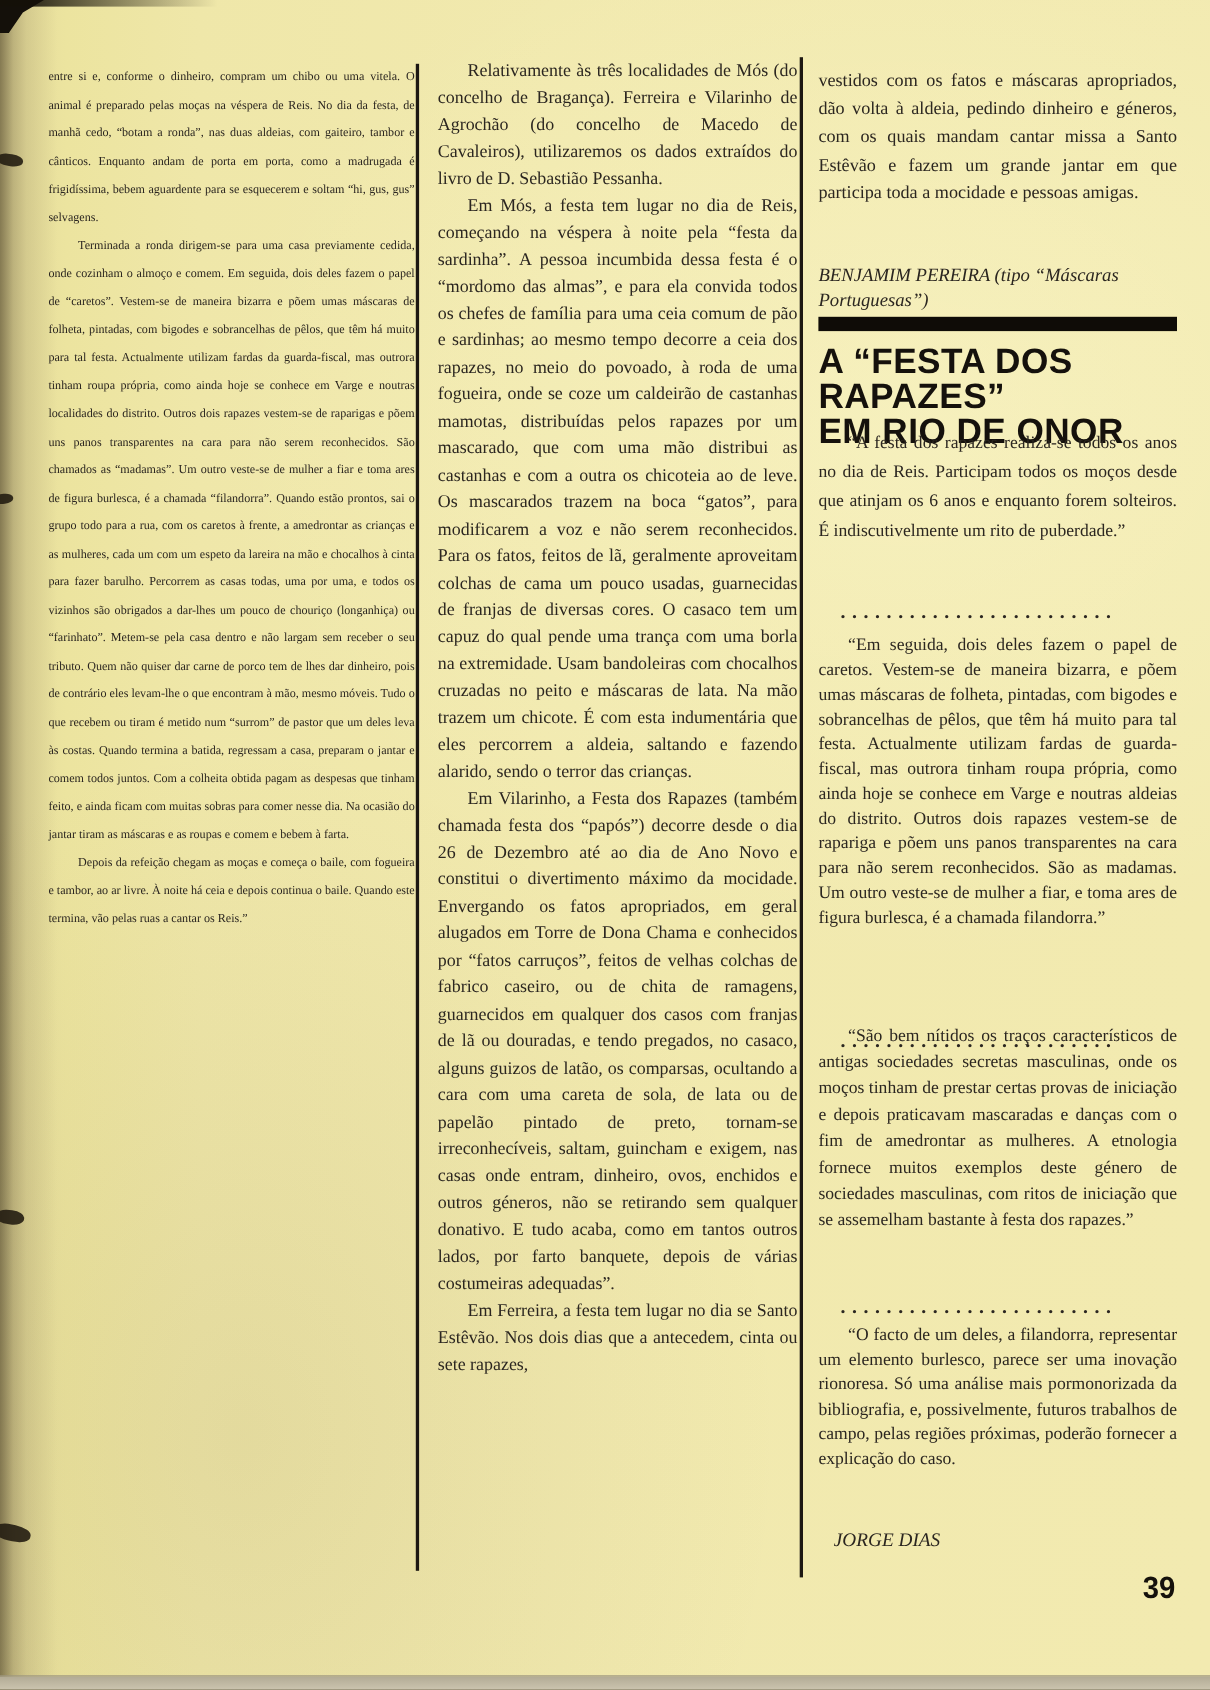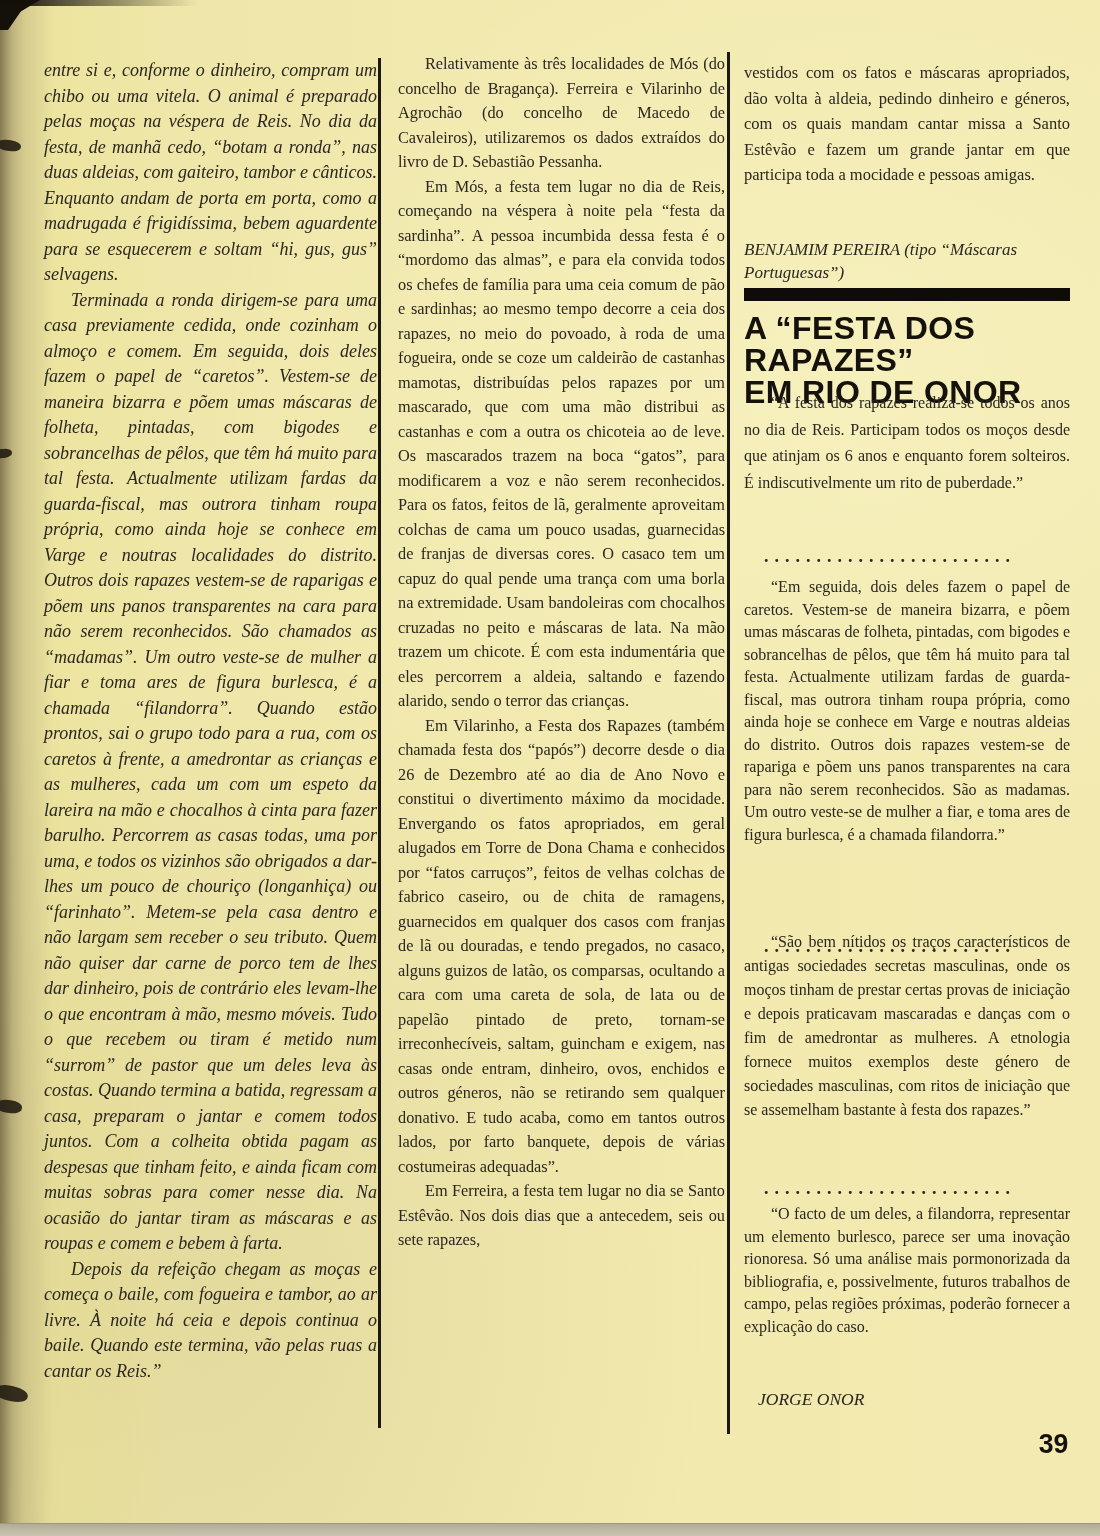--- a/index.html
+++ b/index.html
@@ -32,21 +32,21 @@
 
   
   .vrule{position:absolute;width:3px;background:#1d1812;}
   .rule1{left:378px;top:58px;height:1370px;}
   .rule2{left:727px;top:52px;height:1382px;}
 
   
   .col{position:absolute;text-align:justify;}
   .col p{margin:0;}
   .ind{text-indent:27px;}
-  .col1{left:44px;top:58px;width:333px;font-size:18px;line-height:25.5px;font-style:italic;}
+  .col1{left:44px;top:58px;width:333px;font-size:11px;line-height:25.5px;}
   .col2{left:398px;top:52px;width:327px;font-size:16.3px;line-height:24.5px;}
   .col3{left:744px;top:60px;width:326px;font-size:16px;}
   .col3 > *{position:absolute;left:0;width:100%;}
 
   .c3-p0{top:0;line-height:25.5px;font-size:16.5px;}
   .byline{top:178px;font-style:italic;font-size:17px;line-height:23px;text-align:left;}
   .black-bar{top:228px;height:13px;background:#0f0c07;}
   .heading{top:252px;font-family:"Liberation Sans","DejaVu Sans",sans-serif;
     font-weight:700;font-size:32px;line-height:32px;color:#15110c;letter-spacing:.4px;text-align:left;}
   .heading span{display:block;}
@@ -85,39 +85,39 @@
   <div class="col col1">
     <p>entre si e, conforme o dinheiro, compram um chibo ou uma vitela. O animal é preparado pelas moças na véspera de Reis. No dia da festa, de manhã cedo, “botam a ronda”, nas duas aldeias, com gaiteiro, tambor e cânticos. Enquanto andam de porta em porta, como a madrugada é frigidíssima, bebem aguardente para se esquecerem e soltam “hi, gus, gus” selvagens.</p>
     <p class="ind">Terminada a ronda dirigem-se para uma casa previamente cedida, onde cozinham o almoço e comem. Em seguida, dois deles fazem o papel de “caretos”. Vestem-se de maneira bizarra e põem umas máscaras de folheta, pintadas, com bigodes e sobrancelhas de pêlos, que têm há muito para tal festa. Actualmente utilizam fardas da guarda-fiscal, mas outrora tinham roupa própria, como ainda hoje se conhece em Varge e noutras localidades do distrito. Outros dois rapazes vestem-se de raparigas e põem uns panos transparentes na cara para não serem reconhecidos. São chamados as “madamas”. Um outro veste-se de mulher a fiar e toma ares de figura burlesca, é a chamada “filandorra”. Quando estão prontos, sai o grupo todo para a rua, com os caretos à frente, a amedrontar as crianças e as mulheres, cada um com um espeto da lareira na mão e chocalhos à cinta para fazer barulho. Percorrem as casas todas, uma por uma, e todos os vizinhos são obrigados a dar-lhes um pouco de chouriço (longanhiça) ou “farinhato”. Metem-se pela casa dentro e não largam sem receber o seu tributo. Quem não quiser dar carne de porco tem de lhes dar dinheiro, pois de contrário eles levam-lhe o que encontram à mão, mesmo móveis. Tudo o que recebem ou tiram é metido num “surrom” de pastor que um deles leva às costas. Quando termina a batida, regressam a casa, preparam o jantar e comem todos juntos. Com a colheita obtida pagam as despesas que tinham feito, e ainda ficam com muitas sobras para comer nesse dia. Na ocasião do jantar tiram as máscaras e as roupas e comem e bebem à farta.</p>
     <p class="ind">Depois da refeição chegam as moças e começa o baile, com fogueira e tambor, ao ar livre. À noite há ceia e depois continua o baile. Quando este termina, vão pelas ruas a cantar os Reis.”</p>
   </div>
 
   <div class="col col2">
     <p class="ind">Relativamente às três localidades de Mós (do concelho de Bragança). Ferreira e Vilarinho de Agrochão (do concelho de Macedo de Cavaleiros), utilizaremos os dados extraídos do livro de D. Sebastião Pessanha.</p>
     <p class="ind">Em Mós, a festa tem lugar no dia de Reis, começando na véspera à noite pela “festa da sardinha”. A pessoa incumbida dessa festa é o “mordomo das almas”, e para ela convida todos os chefes de família para uma ceia comum de pão e sardinhas; ao mesmo tempo decorre a ceia dos rapazes, no meio do povoado, à roda de uma fogueira, onde se coze um caldeirão de castanhas mamotas, distribuídas pelos rapazes por um mascarado, que com uma mão distribui as castanhas e com a outra os chicoteia ao de leve. Os mascarados trazem na boca “gatos”, para modificarem a voz e não serem reconhecidos. Para os fatos, feitos de lã, geralmente aproveitam colchas de cama um pouco usadas, guarnecidas de franjas de diversas cores. O casaco tem um capuz do qual pende uma trança com uma borla na extremidade. Usam bandoleiras com chocalhos cruzadas no peito e máscaras de lata. Na mão trazem um chicote. É com esta indumentária que eles percorrem a aldeia, saltando e fazendo alarido, sendo o terror das crianças.</p>
     <p class="ind">Em Vilarinho, a Festa dos Rapazes (também chamada festa dos “papós”) decorre desde o dia 26 de Dezembro até ao dia de Ano Novo e constitui o divertimento máximo da mocidade. Envergando os fatos apropriados, em geral alugados em Torre de Dona Chama e conhecidos por “fatos carruços”, feitos de velhas colchas de fabrico caseiro, ou de chita de ramagens, guarnecidos em qualquer dos casos com franjas de lã ou douradas, e tendo pregados, no casaco, alguns guizos de latão, os comparsas, ocultando a cara com uma careta de sola, de lata ou de papelão pintado de preto, tornam-se irreconhecíveis, saltam, guincham e exigem, nas casas onde entram, dinheiro, ovos, enchidos e outros géneros, não se retirando sem qualquer donativo. E tudo acaba, como em tantos outros lados, por farto banquete, depois de várias costumeiras adequadas”.</p>
-    <p class="ind">Em Ferreira, a festa tem lugar no dia se Santo Estêvão. Nos dois dias que a antecedem, seis ou sete rapazes,</p>
+    <p class="ind">Em Ferreira, a festa tem lugar no dia se Santo Estêvão. Nos dois dias que a antecedem, cinta ou sete rapazes,</p>
   </div>
 
   <div class="col col3">
     <p class="c3-p0">vestidos com os fatos e máscaras apropriados, dão volta à aldeia, pedindo dinheiro e géneros, com os quais mandam cantar missa a Santo Estêvão e fazem um grande jantar em que participa toda a mocidade e pessoas amigas.</p>
     <p class="byline">BENJAMIM PEREIRA (tipo “Máscaras Portuguesas”)</p>
     <div class="black-bar"></div>
     <div class="heading">
       <span>A “FESTA DOS RAPAZES”</span>
       <span>EM RIO DE ONOR</span>
     </div>
     <p class="ind quote1">“A festa dos rapazes realiza-se todos os anos no dia de Reis. Participam todos os moços desde que atinjam os 6 anos e enquanto forem solteiros. É indiscutivelmente um rito de puberdade.”</p>
     <div class="dots dots1">........................</div>
     <p class="ind quote2">“Em seguida, dois deles fazem o papel de caretos. Vestem-se de maneira bizarra, e põem umas máscaras de folheta, pintadas, com bigodes e sobrancelhas de pêlos, que têm há muito para tal festa. Actualmente utilizam fardas de guarda-fiscal, mas outrora tinham roupa própria, como ainda hoje se conhece em Varge e noutras aldeias do distrito. Outros dois rapazes vestem-se de rapariga e põem uns panos transparentes na cara para não serem reconhecidos. São as madamas. Um outro veste-se de mulher a fiar, e toma ares de figura burlesca, é a chamada filandorra.”</p>
     <div class="dots dots2">........................</div>
     <p class="ind quote3">“São bem nítidos os traços característicos de antigas sociedades secretas masculinas, onde os moços tinham de prestar certas provas de iniciação e depois praticavam mascaradas e danças com o fim de amedrontar as mulheres. A etnologia fornece muitos exemplos deste género de sociedades masculinas, com ritos de iniciação que se assemelham bastante à festa dos rapazes.”</p>
     <div class="dots dots3">........................</div>
     <p class="ind quote4">“O facto de um deles, a filandorra, representar um elemento burlesco, parece ser uma inovação rionoresa. Só uma análise mais pormonorizada da bibliografia, e, possivelmente, futuros trabalhos de campo, pelas regiões próximas, poderão fornecer a explicação do caso.</p>
     <div class="sig">
-      <div>JORGE ONOR</div>
+      <div>JORGE DIAS</div>
     </div>
   </div>
 
   <div class="page-number">39</div>
   <div class="bottom-strip"></div>
 
 </div>
 
 </body></html>

